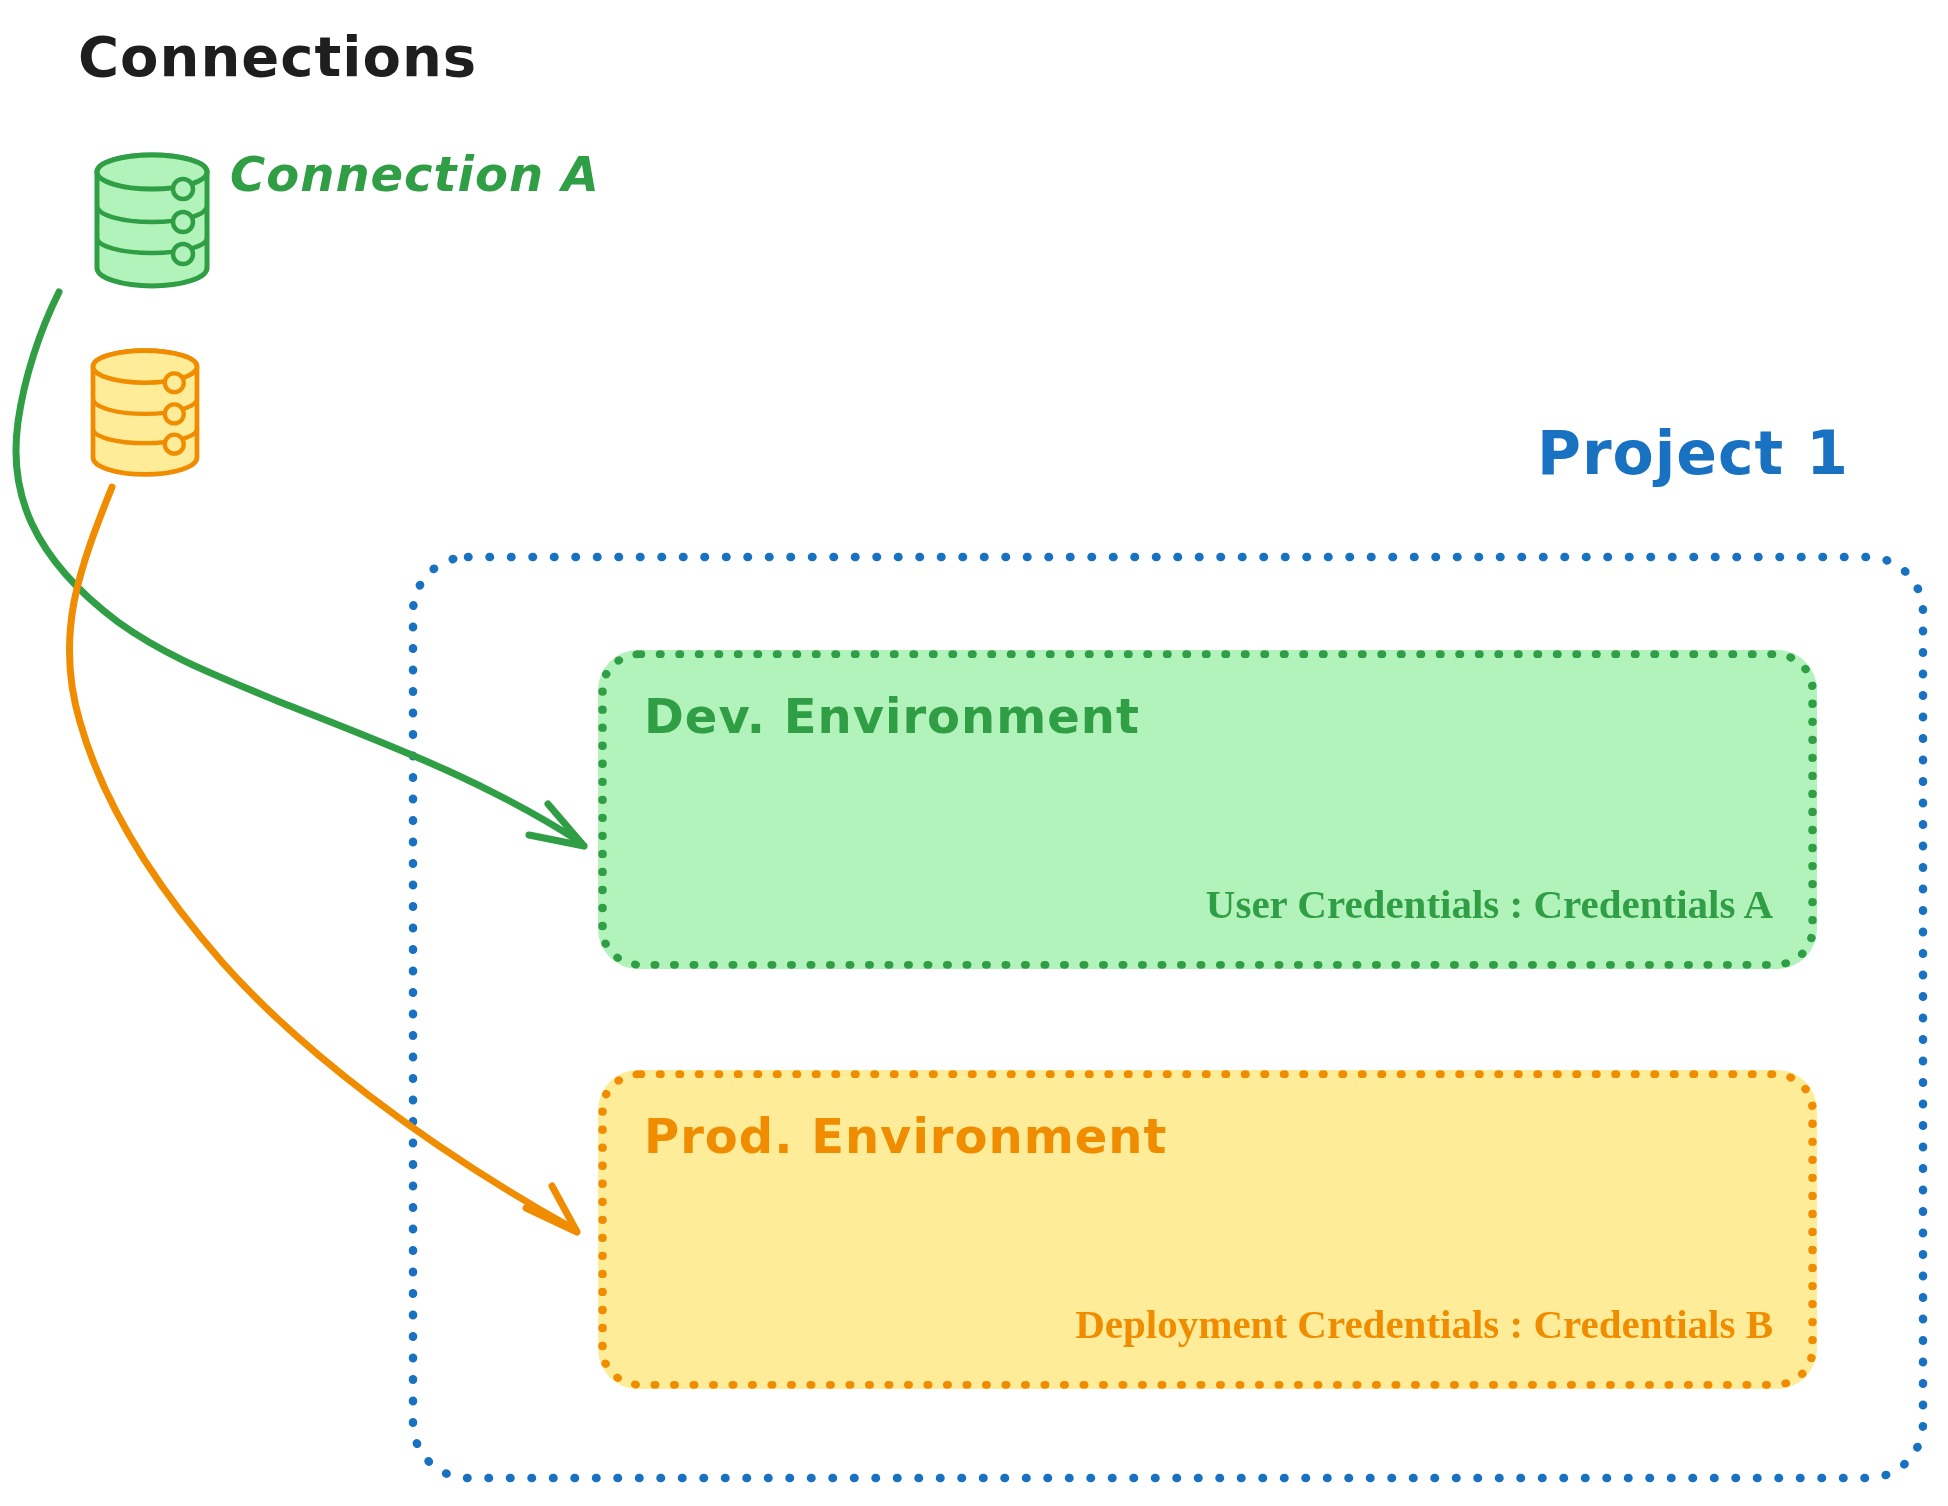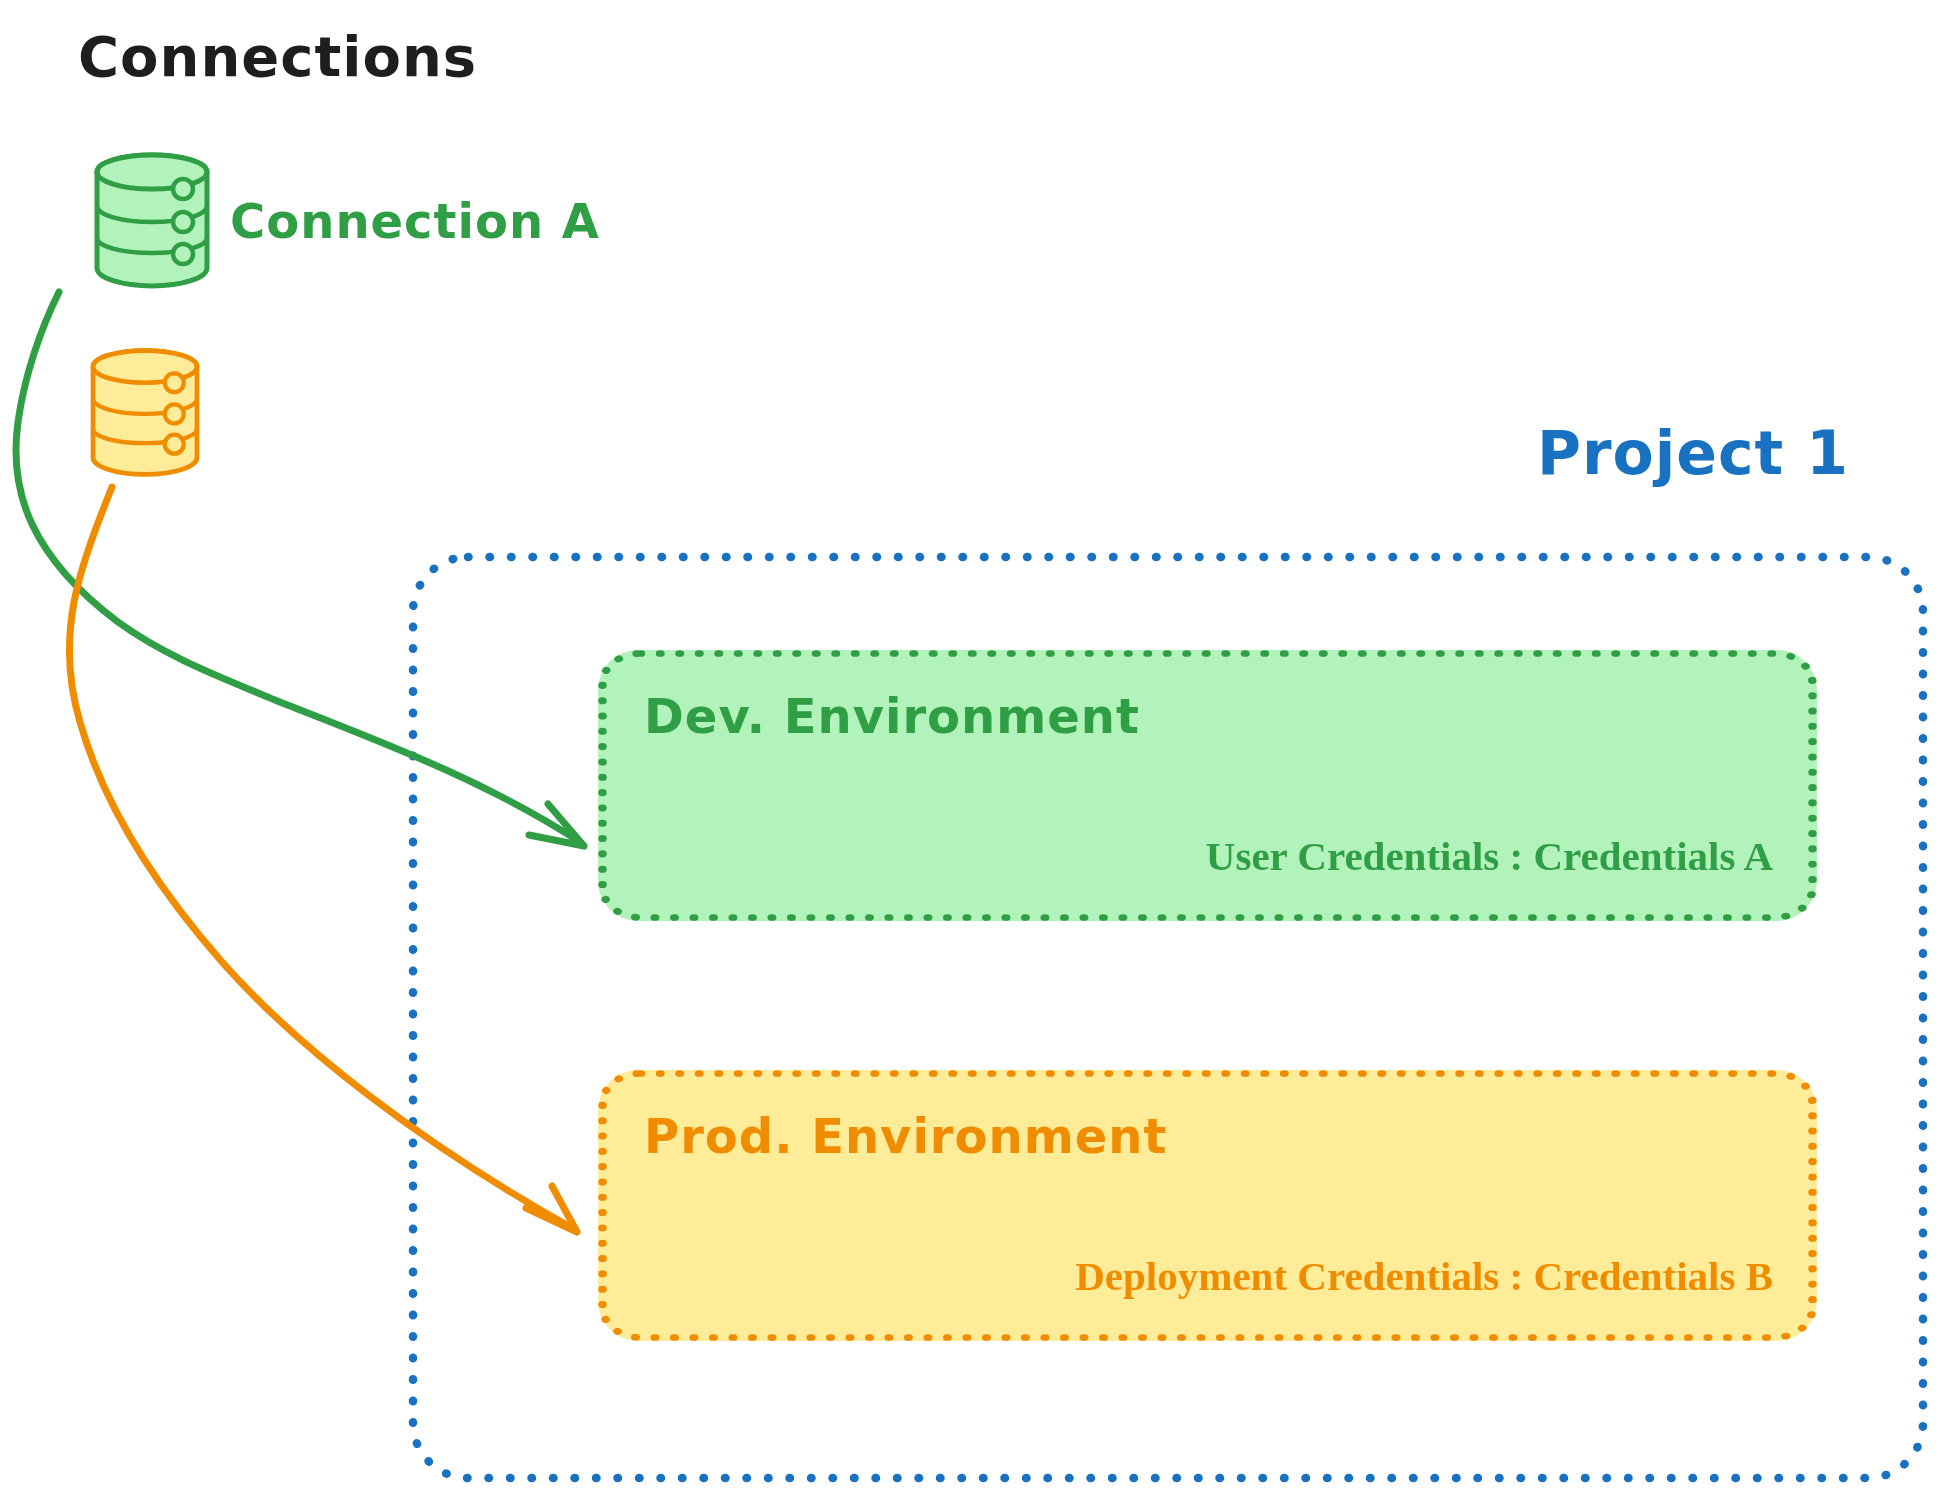--- a/index.html
+++ b/index.html
@@ -20,40 +20,40 @@
     background:#ffffff;
     overflow:hidden;
   }
   .hand{font-family:"DejaVu Sans", sans-serif;font-weight:700;letter-spacing:1px;}
   .mono{font-family:Liberation Serif, serif;font-weight:700;text-align:right;}
 
   .connections-title{
     position:absolute;left:78px;top:24px;
     font-size:56px;color:var(--black);
   }
-  .conn-item{position:absolute;display:flex;align-items:center;}
+  .conn-item{position:absolute;display:flex;align-items:flex-start;font-style:italic;}
   .conn-item .db-icon{flex:0 0 auto;display:block;}
   .conn-item.a{left:92px;top:148px;}
   .conn-item.b{left:88px;top:344px;}
   .conn-label{display:block;font-size:48px;line-height:1.1;margin-left:18px;}
   .conn-label.green{color:var(--green);}
   .conn-label.orange{color:var(--orange);}
 
   .project-title{
     position:absolute;left:1537px;top:418px;
     font-size:60px;color:var(--blue);
   }
 
   .project-box{
     position:absolute;left:408px;top:552px;width:1520px;height:931px;
   }
   .border-svg{position:absolute;inset:0;width:100%;height:100%;pointer-events:none;}
 
   .env-box{
-    position:absolute;left:598px;width:1219px;height:271px;
+    position:absolute;left:598px;width:1219px;height:319px;
     border-radius:40px;
   }
   .env-box.dev{top:650px;background:var(--green-fill);}
   .env-box.prod{top:1070px;background:var(--orange-fill);padding-left:38px;}
 
   .env-title{
     position:absolute;left:46px;top:38px;
     font-size:48px;line-height:1.2;
   }
   .env-title.green{color:var(--green);}

